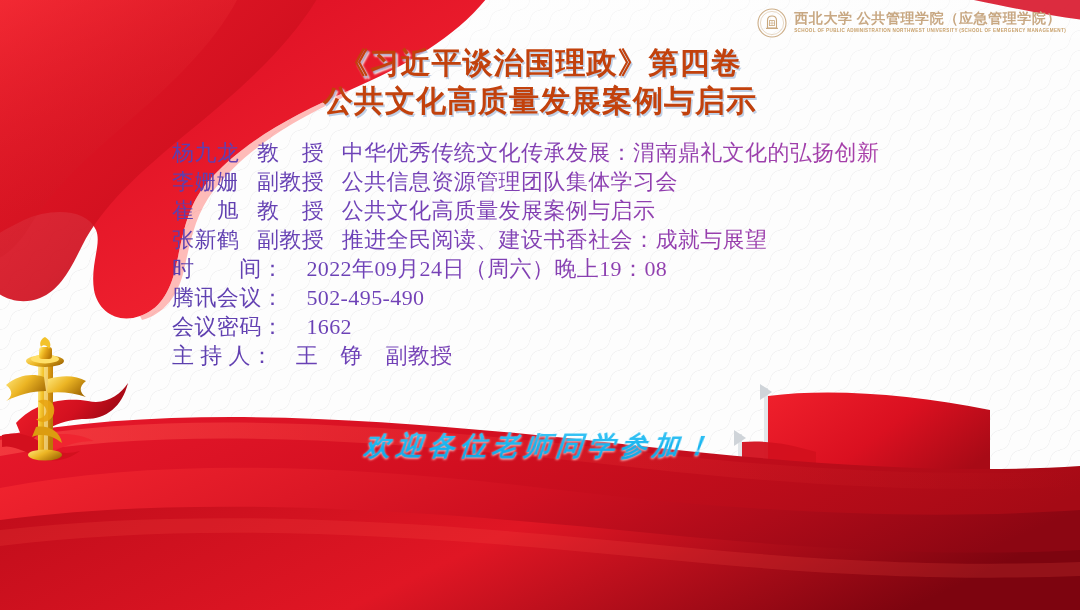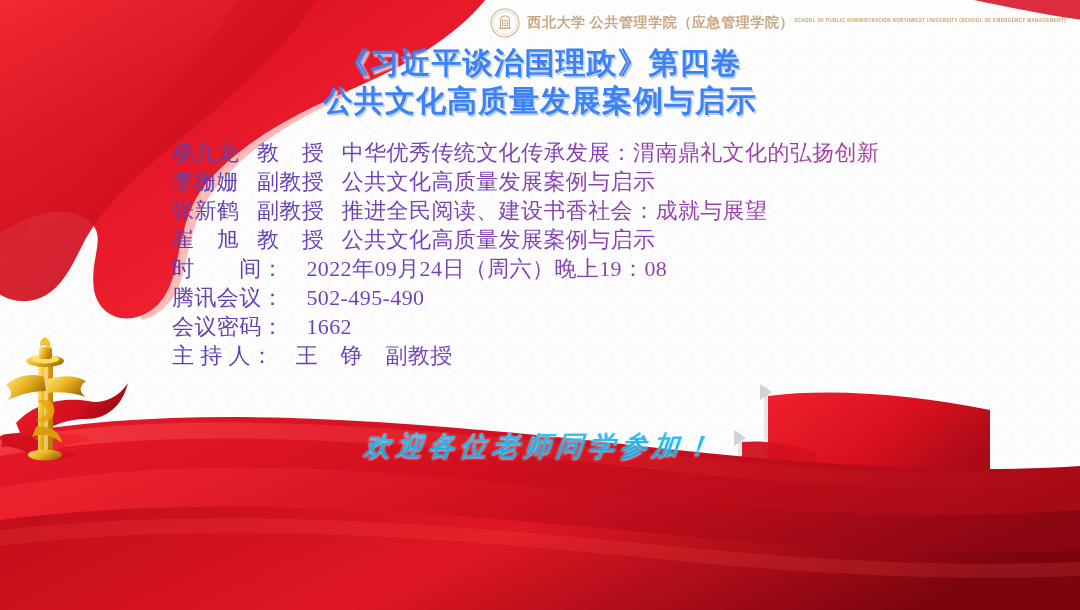--- a/index.html
+++ b/index.html
@@ -43,41 +43,41 @@
 
   
   .flags{position:absolute;right:90px;bottom:70px;width:270px;height:170px;z-index:5;}
 
   
   .logo{
     position:absolute;right:14px;top:8px;z-index:20;
     display:flex;align-items:center;gap:7px;
   }
   .logo-seal{width:30px;height:30px;flex:0 0 30px;}
-  .logo-txt{display:flex;flex-direction:row;line-height:1;}
+  .logo-txt{display:flex;flex-direction:column;line-height:1;}
   .logo-cn{
     font-family:"Liberation Serif",serif;
     font-size:14px;font-weight:700;color:#c8a883;
     letter-spacing:.6px;white-space:nowrap;
   }
   .logo-en{
     font-family:"Liberation Sans",sans-serif;
     font-size:4.6px;font-weight:700;color:#c8a06a;
     letter-spacing:.34px;white-space:nowrap;margin-top:3px;
     transform:scaleY(1.15);transform-origin:left top;
   }
 
   
   .titles{
     position:absolute;left:0;right:0;top:44px;z-index:20;
     text-align:center;
   }
   .title-line{
     font-family:Liberation Sans, sans-serif;
-    font-size:30px;font-weight:700;color:#3b82f6;
+    font-size:30px;font-weight:700;color:#c2410c;
     letter-spacing:1px;line-height:38px;
     text-shadow:1.6px 1.6px 0 rgba(140,170,210,.55), 2.6px 2.6px 2px rgba(255,255,255,.9);
   }
 
   
   .content{
     position:absolute;left:172px;top:138px;z-index:20;
   }
   .line{
     font-family:"Liberation Serif","DejaVu Serif",serif;
@@ -318,23 +318,23 @@
     </div>
   </div>
 
   <div class="titles">
     <div class="title-line">《习近平谈治国理政》第四卷</div>
     <div class="title-line">公共文化高质量发展案例与启示</div>
   </div>
 
   <div class="content">
     <div class="line">杨九龙   教　授   中华优秀传统文化传承发展：渭南鼎礼文化的弘扬创新</div>
-    <div class="line">李姗姗   副教授   公共文化高质量发展案例与启示</div>
+    <div class="line">李姗姗   副教授   公共信息资源管理团队集体学习会</div>
+    <div class="line">崔　旭   教　授   公共文化高质量发展案例与启示</div>
     <div class="line">张新鹤   副教授   推进全民阅读、建设书香社会：成就与展望</div>
-    <div class="line">崔　旭   教　授   公共文化高质量发展案例与启示</div>
     <div class="line">时　　间：　2022年09月24日（周六）晚上19：08</div>
     <div class="line">腾讯会议：　502-495-490</div>
     <div class="line">会议密码：　1662</div>
     <div class="line">主 持 人：　王　铮　副教授</div>
   </div>
 
   <div class="welcome">
     <span class="welcome-txt">欢迎各位老师同学参加！</span>
   </div>
 

